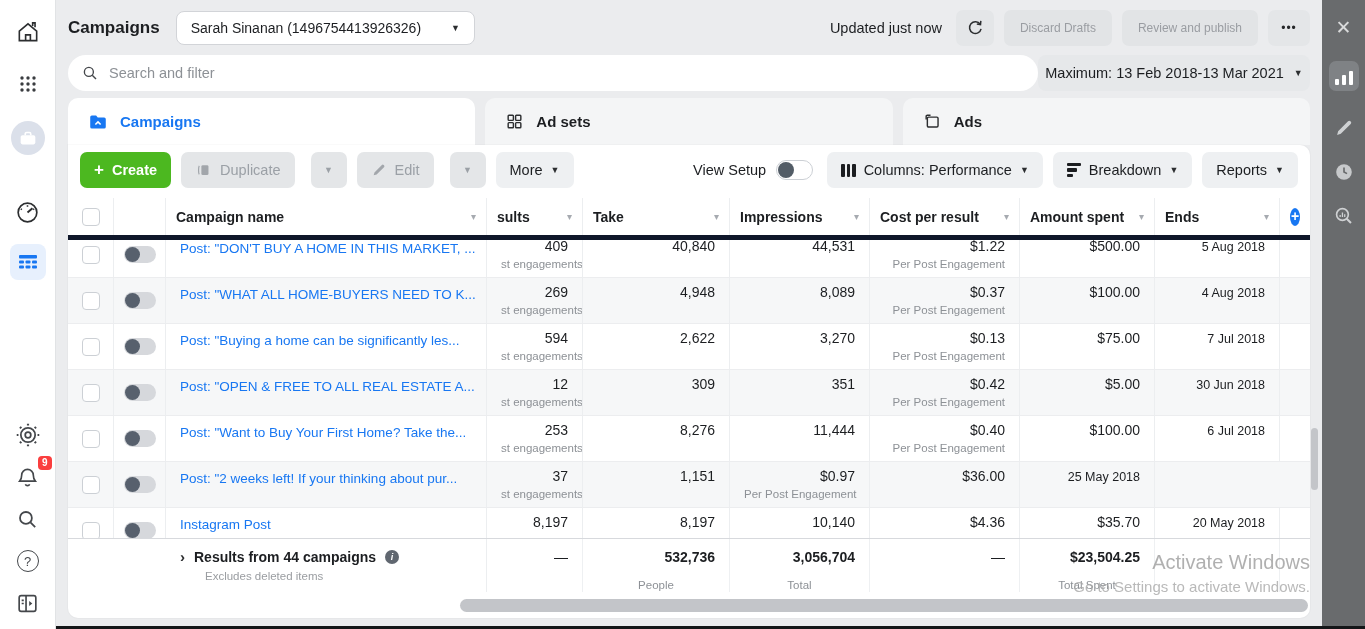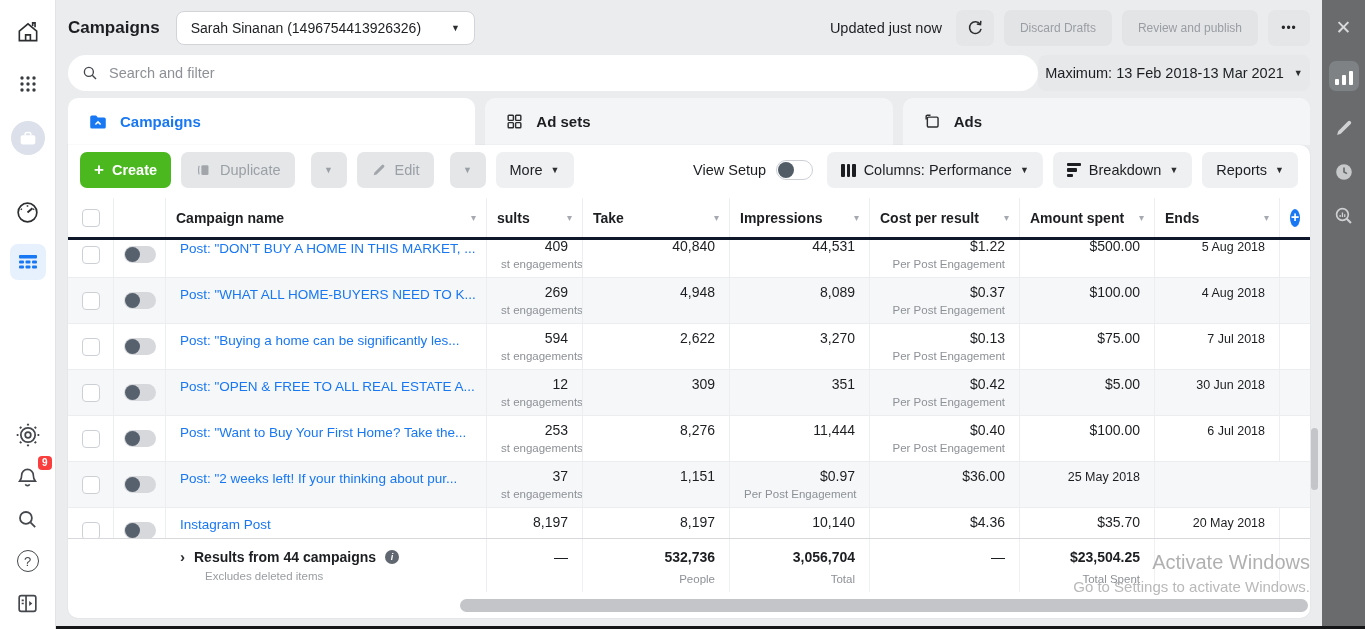--- a/index.html
+++ b/index.html
@@ -51,21 +51,21 @@
   .btn.light { background:#eef0f2; color:#1c1e21; }
   .split { display:flex; gap:16px; }
   .split .caret-btn { width:36px; padding:0; justify-content:center; border-radius:7px; }
   .viewsetup { display:flex; align-items:center; gap:10px; margin-left:auto; font-size:14.5px; }
   .toggle { width:37px; height:20px; border-radius:10px; background:#fff; border:1px solid #ccd0d5; position:relative; }
   .toggle .knob { position:absolute; left:1px; top:1px; width:16px; height:16px; border-radius:50%; background:#525c66; }
   .cols-ic { display:flex; gap:2px; } .cols-ic i { width:3.5px; height:13px; background:#1c1e21; border-radius:1px; }
   .brk-ic { display:flex; flex-direction:column; gap:2px; align-items:flex-start; } .brk-ic i { height:3.5px; background:#1c1e21; border-radius:1px; display:block; }
 
   
-  .thead { position:absolute; top:53px; left:0; right:0; height:42px; display:grid; grid-template-columns:var(--cols); border-bottom:3px solid #0f172a; font-weight:bold; font-size:14px; }
+  .thead { position:absolute; top:53px; left:0; right:0; height:42px; display:grid; grid-template-columns:var(--cols); border-bottom:5px solid #0f172a; font-weight:bold; font-size:14px; }
   .hc { display:flex; align-items:center; padding:0 10px; border-right:1px solid #eceef0; }
   .hc.last { border-right:none; }
   .sort { margin-left:auto; font-size:10px; color:#a6aab0; }
   .plus-circle { width:18px; height:18px; border-radius:50%; background:var(--accent); color:#fff; font-size:14px; line-height:17px; text-align:center; font-weight:bold; }
   .cb { width:18px; height:18px; border:1.5px solid #ccd0d5; border-radius:4px; background:#fff; display:inline-block; }
 
   .rows { position:absolute; top:95px; left:0; right:0; bottom:80px; overflow:hidden; }
   .rows-inner { margin-top:-8px; }
   .row { display:grid; grid-template-columns:var(--cols); height:46px; border-bottom:1px solid #ecedef; background:#fff; }
   .row.alt { background:#f6f7f8; }
@@ -82,21 +82,21 @@
   .tfoot { position:absolute; left:0; right:0; bottom:26px; height:54px; display:grid; grid-template-columns:var(--cols); background:#fff; border-top:1px solid #d7d9dd; }
   .fc { border-right:1px solid #eef0f2; padding:0 14px; }
   .fc.nob { border-right:none; }
   .ft-head { grid-column:1/4; padding-left:112px; padding-top:9px; border-right:1px solid #eceef0; }
   .ft-title { font-size:14px; font-weight:bold; display:flex; align-items:center; gap:9px; }
   .chev { font-size:15px; font-weight:bold; color:#2c2e30; }
   .info-c { width:14px; height:14px; border-radius:50%; background:#606770; color:#fff; font-size:9px; font-style:italic; font-weight:bold; display:inline-flex; align-items:center; justify-content:center; }
   .ft-sub { font-size:11.5px; color:#9a9da1; margin-top:5px; margin-left:25px; }
   .fval { font-size:14px; font-weight:bold; text-align:right; padding-top:10px; }
   .fval.plain { font-weight:normal; }
-  .fsub { font-size:11.5px; color:#8d9196; text-align:right; margin-top:8px; }
+  .fsub { font-size:11.5px; color:#8d9196; text-align:center; margin-top:14px; }
 
   .hthumb { position:absolute; left:392px; width:848px; bottom:6px; height:13px; border-radius:7px; background:#c3c5c9; }
   .vthumb { position:absolute; left:1311px; top:428px; width:7px; height:62px; border-radius:4px; background:#c3c5c9; z-index:6; }
 
   .watermark { position:absolute; right:55px; bottom:34px; text-align:right; color:#9d9d9d; opacity:.8; z-index:9; pointer-events:none; }
   .wm1 { font-size:20px; }
   .wm2 { font-size:15px; margin-top:4px; color:#a8a8a8; }
   .bottom-strip { position:absolute; left:56px; right:0; bottom:0; height:3px; background:#141618; z-index:20; }
 
   svg { display:block; }

